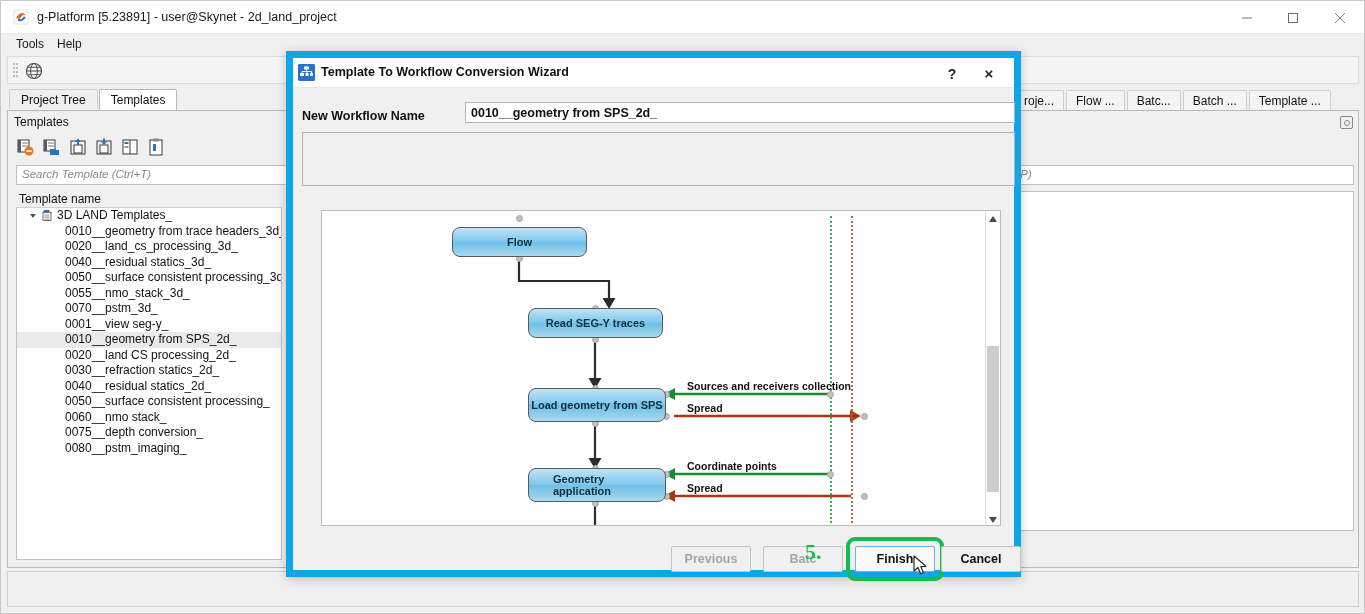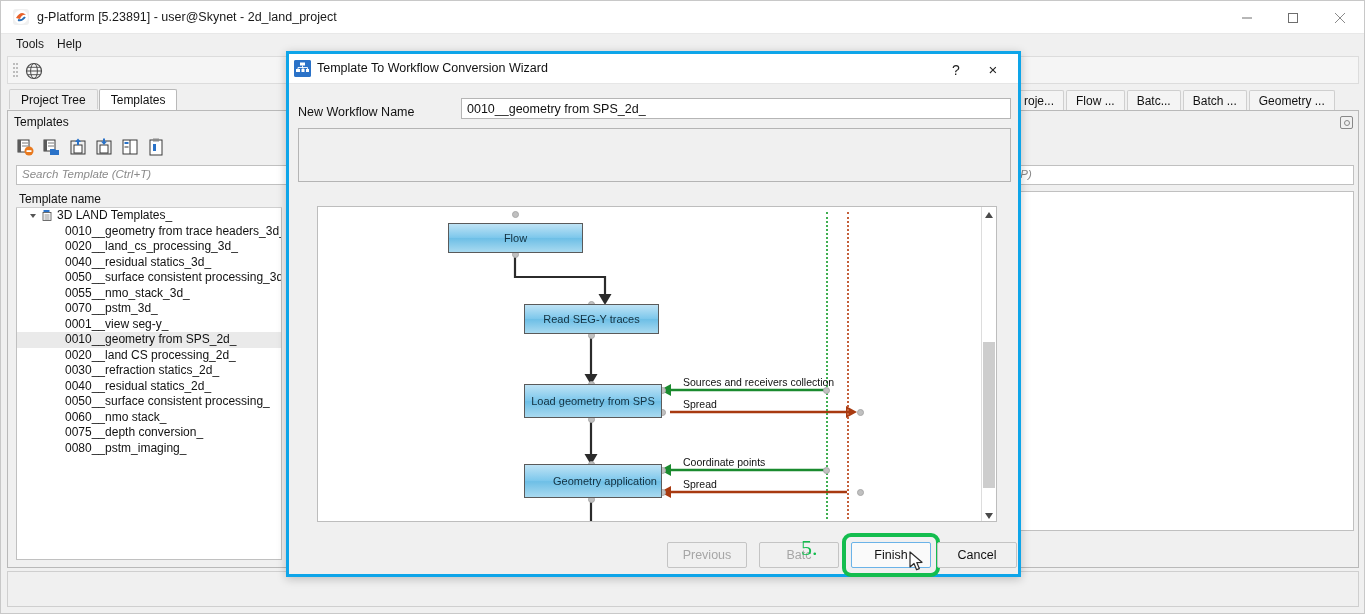--- a/index.html
+++ b/index.html
@@ -82,21 +82,21 @@
                border:1px solid #c0c0c0;box-sizing:border-box;}
   .r-searchbox .ph{position:absolute;left:-13px;top:2px;font-size:11.5px;font-style:italic;color:#8a8a8a;}
   .r-list{position:absolute;left:1px;top:80px;width:338px;height:340px;background:#fff;
           border:1px solid #c0c0c0;box-sizing:border-box;}
 
   .statusbar{position:absolute;left:6px;top:570px;width:1352px;height:36px;background:#f0f0f0;
              border:1px solid #cfcfcf;box-sizing:border-box;}
 
   
   .dialog{position:absolute;left:285px;top:50px;width:735px;height:526px;background:#f0f0f0;
-          border:3px solid #0ea5e9;box-sizing:border-box;box-shadow:0 2px 9px rgba(0,0,0,.22);}
+          border:7px solid #0ea5e9;box-sizing:border-box;box-shadow:0 2px 9px rgba(0,0,0,.22);font-weight:bold;}
   .dlg-title{position:absolute;left:0;top:0;width:100%;height:30px;background:#fff;
              border-bottom:1px solid #e6e6e6;box-sizing:border-box;}
   .dlg-ic{position:absolute;left:5px;top:6px;width:17px;height:17px;background:#2a72c8;border-radius:2px;}
   .dlg-ic svg{display:block;}
   .dlg-ttxt{position:absolute;left:28px;top:7px;font-size:12.5px;color:#111;}
   .dlg-help{position:absolute;right:49px;top:5px;width:26px;height:22px;text-align:center;
             line-height:22px;font-size:14px;color:#222;}
   .dlg-close{position:absolute;right:10px;top:5px;width:30px;height:22px;text-align:center;
              line-height:21px;font-size:15px;color:#222;}
 
@@ -110,21 +110,21 @@
   .canvaswrap{position:absolute;left:28px;top:152px;width:680px;height:316px;background:#fff;
               border:1px solid #bdbdbd;box-sizing:border-box;overflow:hidden;}
   .canvas{position:absolute;left:0;top:0;width:660px;height:316px;}
   .vscroll{position:absolute;right:0;top:0;width:15px;height:316px;background:#fff;
            border-left:1px solid #ddd;box-sizing:border-box;}
   .sb-arrow{position:absolute;left:0;width:14px;height:15px;background:#fff;
             display:flex;align-items:center;justify-content:center;}
   .sb-up{top:0;} .sb-down{bottom:0;}
   .sb-thumb{position:absolute;left:1px;top:135px;width:12px;height:146px;background:#cdcdcd;}
 
-  .node{position:absolute;box-sizing:border-box;border:1px solid #5a5a5a;border-radius:0;
+  .node{position:absolute;box-sizing:border-box;border:1px solid #5a5a5a;border-radius:8px;
         background:linear-gradient(to bottom,#bfe3f5 0%,#7ec8ec 48%,#6ebfe6 52%,#a9daf0 100%);
         display:flex;align-items:center;justify-content:center;font-size:11px;color:#12303f;}
   .port{position:absolute;width:7px;height:7px;border-radius:50%;background:#c0c0c0;
         border:1px solid #a8a8a8;box-sizing:border-box;}
   .lane{position:absolute;width:0;border-left:2px dotted;}
   .lbl-a{position:absolute;font-size:10.5px;color:#111;white-space:nowrap;}
 
   .btnrow{position:absolute;left:0;top:474px;width:100%;height:52px;}
   .dbtn{position:absolute;top:14px;height:26px;width:80px;background:#f0f0f0;border:1px solid #c4c4c4;
         box-sizing:border-box;font-size:12.5px;color:#111;display:flex;align-items:center;
@@ -328,21 +328,21 @@
           <span class="lbl">0080__pstm_imaging_</span>
         </div>
       </div>
   </div>
 
   <div class="tabs-right">
     <div class="rtab">roje...</div>
     <div class="rtab">Flow ...</div>
     <div class="rtab">Batc...</div>
     <div class="rtab">Batch ...</div>
-    <div class="rtab">Geometry ...</div>
+    <div class="rtab">Template ...</div>
   </div>
 
   <div class="rightpanel">
     <div class="popout"></div>
     <div class="r-searchbox">
       <span class="ph">trl+P)</span>
     </div>
     <div class="r-list"></div>
   </div>
 

